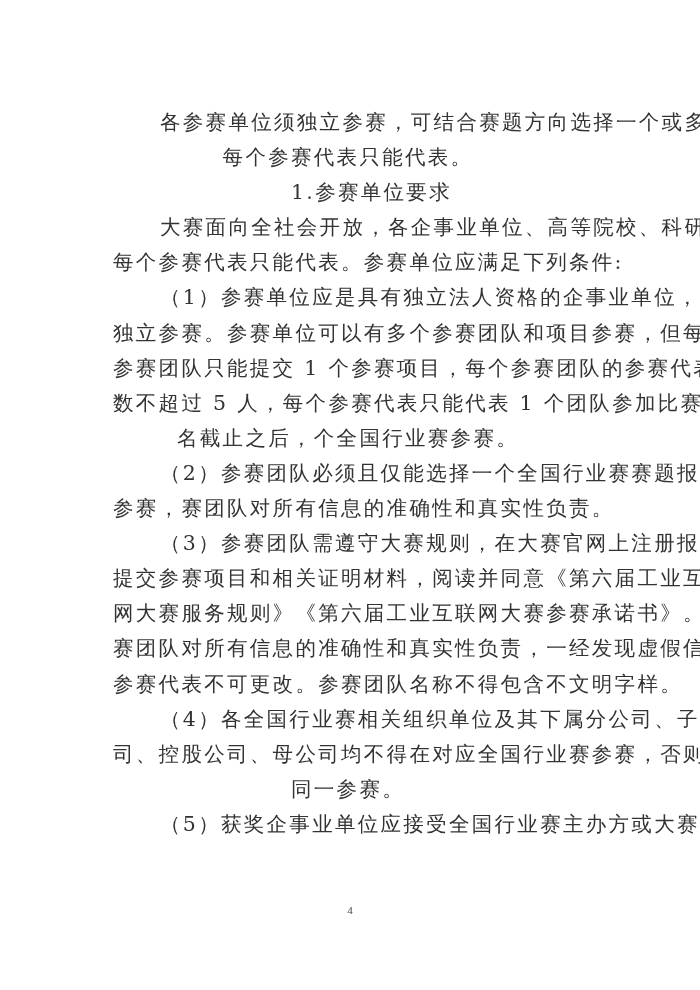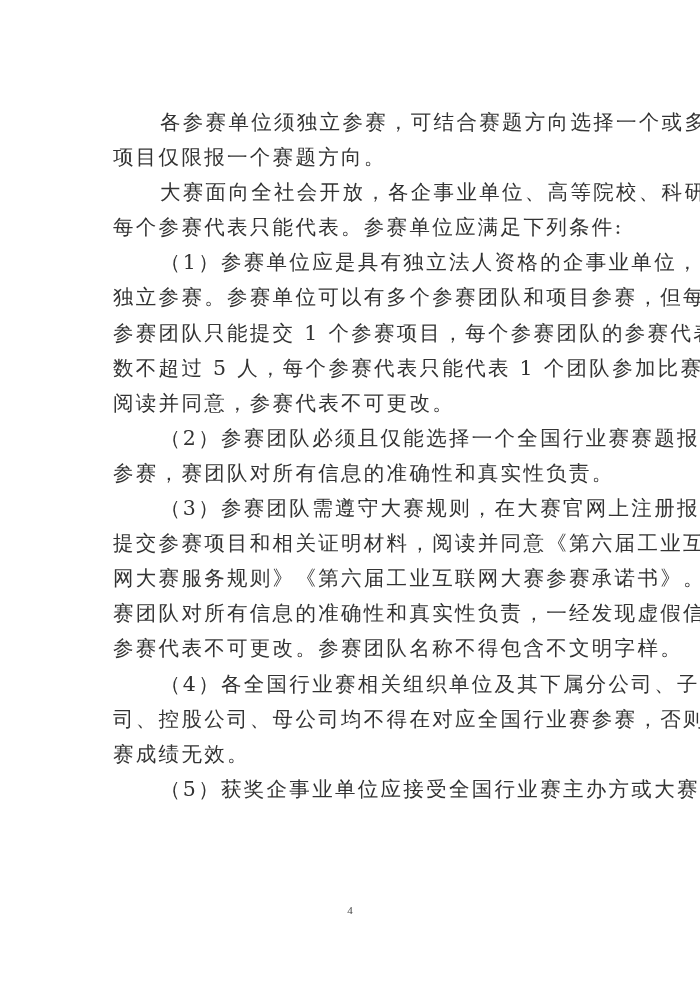--- a/index.html
+++ b/index.html
@@ -21,20 +21,21 @@
       top: 0;
       width: 700px;
       height: 990px;
       background: #ffffff;
     }
     .body-text {
       position: absolute;
       left: 113px;
       top: 105px;
       width: 470px;
+      text-align: center;
     }
     .line {
       height: 35.1px;
       line-height: 35.1px;
       font-size: 20.5px;
       white-space: nowrap;
       letter-spacing: 2.3px;
       color: #333333;
     }
     .indent { padding-left: 47px; }
@@ -48,34 +49,35 @@
       color: #444444;
       font-family: "Liberation Serif", serif;
     }
   </style>
 </head>
 <body>
 
 <div class="page">
   <div class="body-text">
     <div class="line indent">各参赛单位须独立参赛，可结合赛题方向选择一个或多</div>
-    <div class="line">项目仅限报一个赛题方向。</div>
+    <div class="line">每个参赛代表只能代表。</div>
+    <div class="line indent">1.参赛单位要求</div>
     <div class="line indent">大赛面向全社会开放，各企事业单位、高等院校、科研院</div>
     <div class="line">每个参赛代表只能代表。参赛单位应满足下列条件:</div>
     <div class="line indent">（1）参赛单位应是具有独立法人资格的企事业单位，需</div>
     <div class="line">独立参赛。参赛单位可以有多个参赛团队和项目参赛，但每个</div>
     <div class="line">参赛团队只能提交 1 个参赛项目，每个参赛团队的参赛代表人</div>
     <div class="line">数不超过 5 人，每个参赛代表只能代表 1 个团队参加比赛。报</div>
-    <div class="line">阅读并同意，参赛代表不可更改。</div>
+    <div class="line">名截止之后，个全国行业赛参赛。</div>
     <div class="line indent">（2）参赛团队必须且仅能选择一个全国行业赛赛题报名</div>
     <div class="line">参赛，赛团队对所有信息的准确性和真实性负责。</div>
     <div class="line indent">（3）参赛团队需遵守大赛规则，在大赛官网上注册报名、</div>
     <div class="line">提交参赛项目和相关证明材料，阅读并同意《第六届工业互联</div>
     <div class="line">网大赛服务规则》《第六届工业互联网大赛参赛承诺书》。参</div>
     <div class="line">赛团队对所有信息的准确性和真实性负责，一经发现虚假信息</div>
     <div class="line">参赛代表不可更改。参赛团队名称不得包含不文明字样。</div>
     <div class="line indent">（4）各全国行业赛相关组织单位及其下属分公司、子公</div>
     <div class="line">司、控股公司、母公司均不得在对应全国行业赛参赛，否则参</div>
-    <div class="line">赛成绩无效。</div>
+    <div class="line">同一参赛。</div>
     <div class="line indent">（5）获奖企事业单位应接受全国行业赛主办方或大赛组</div>
   </div>
   <div class="page-number">4</div>
 </div>
 
 </body></html>

